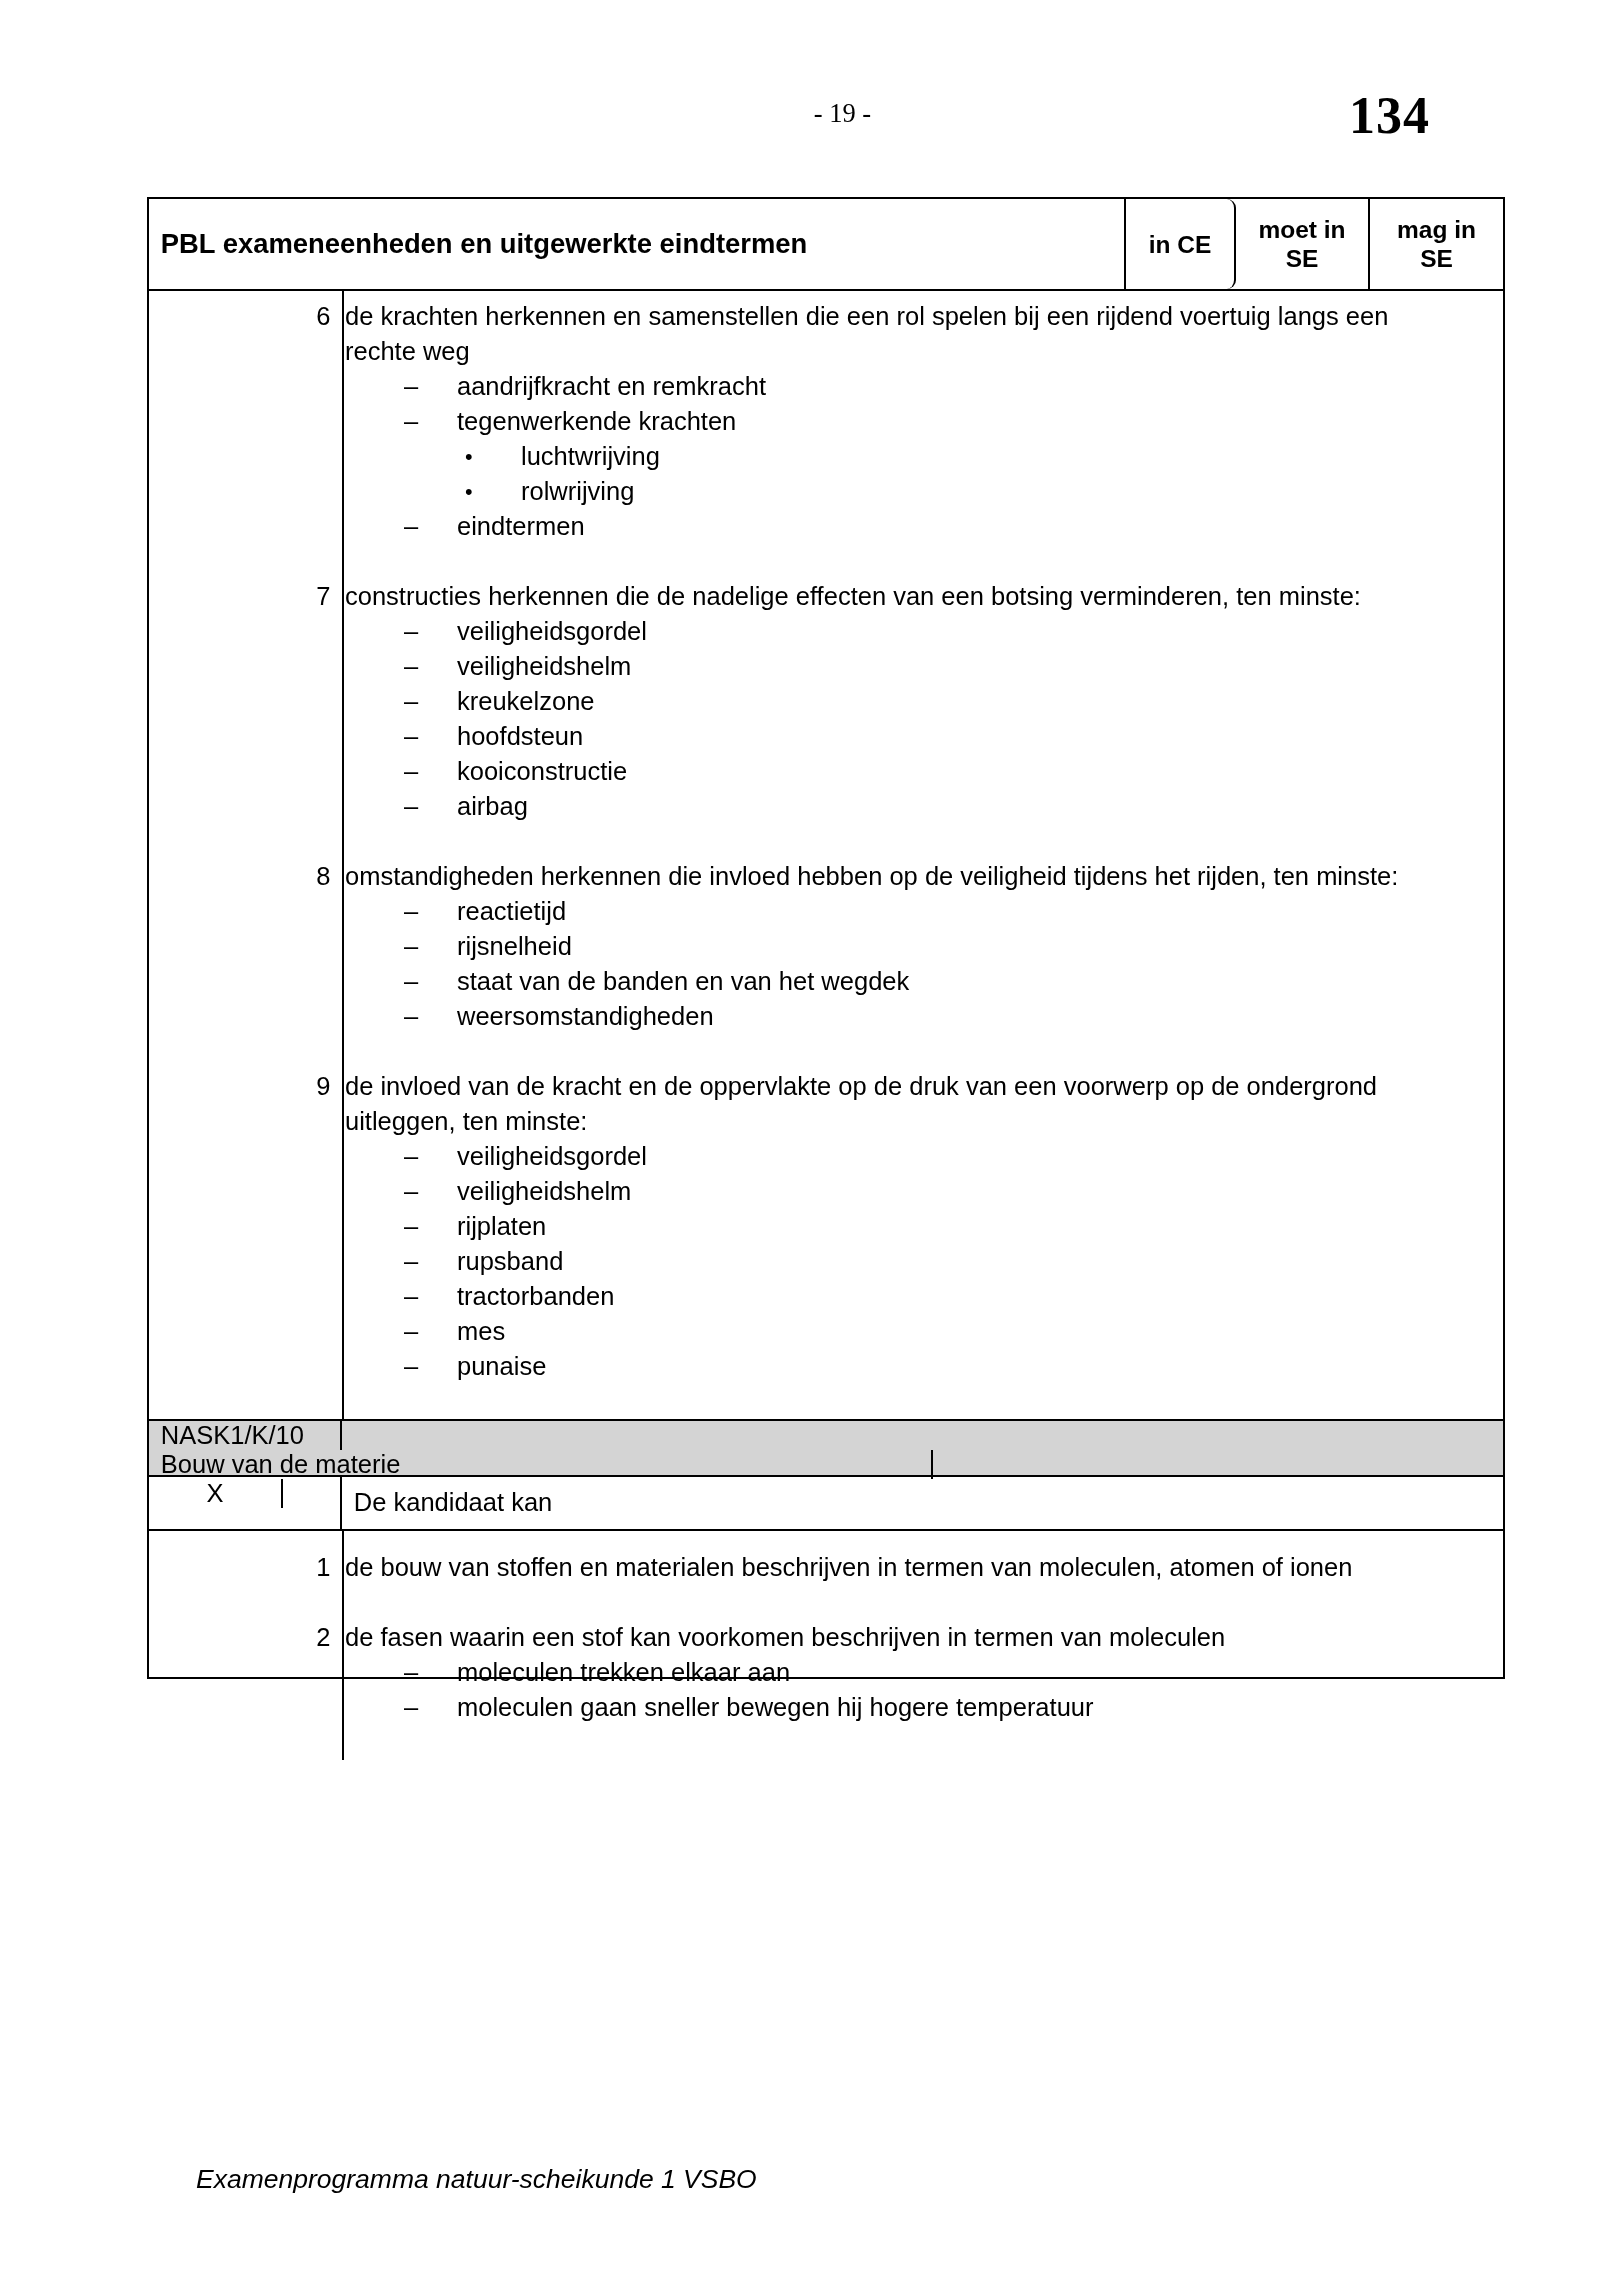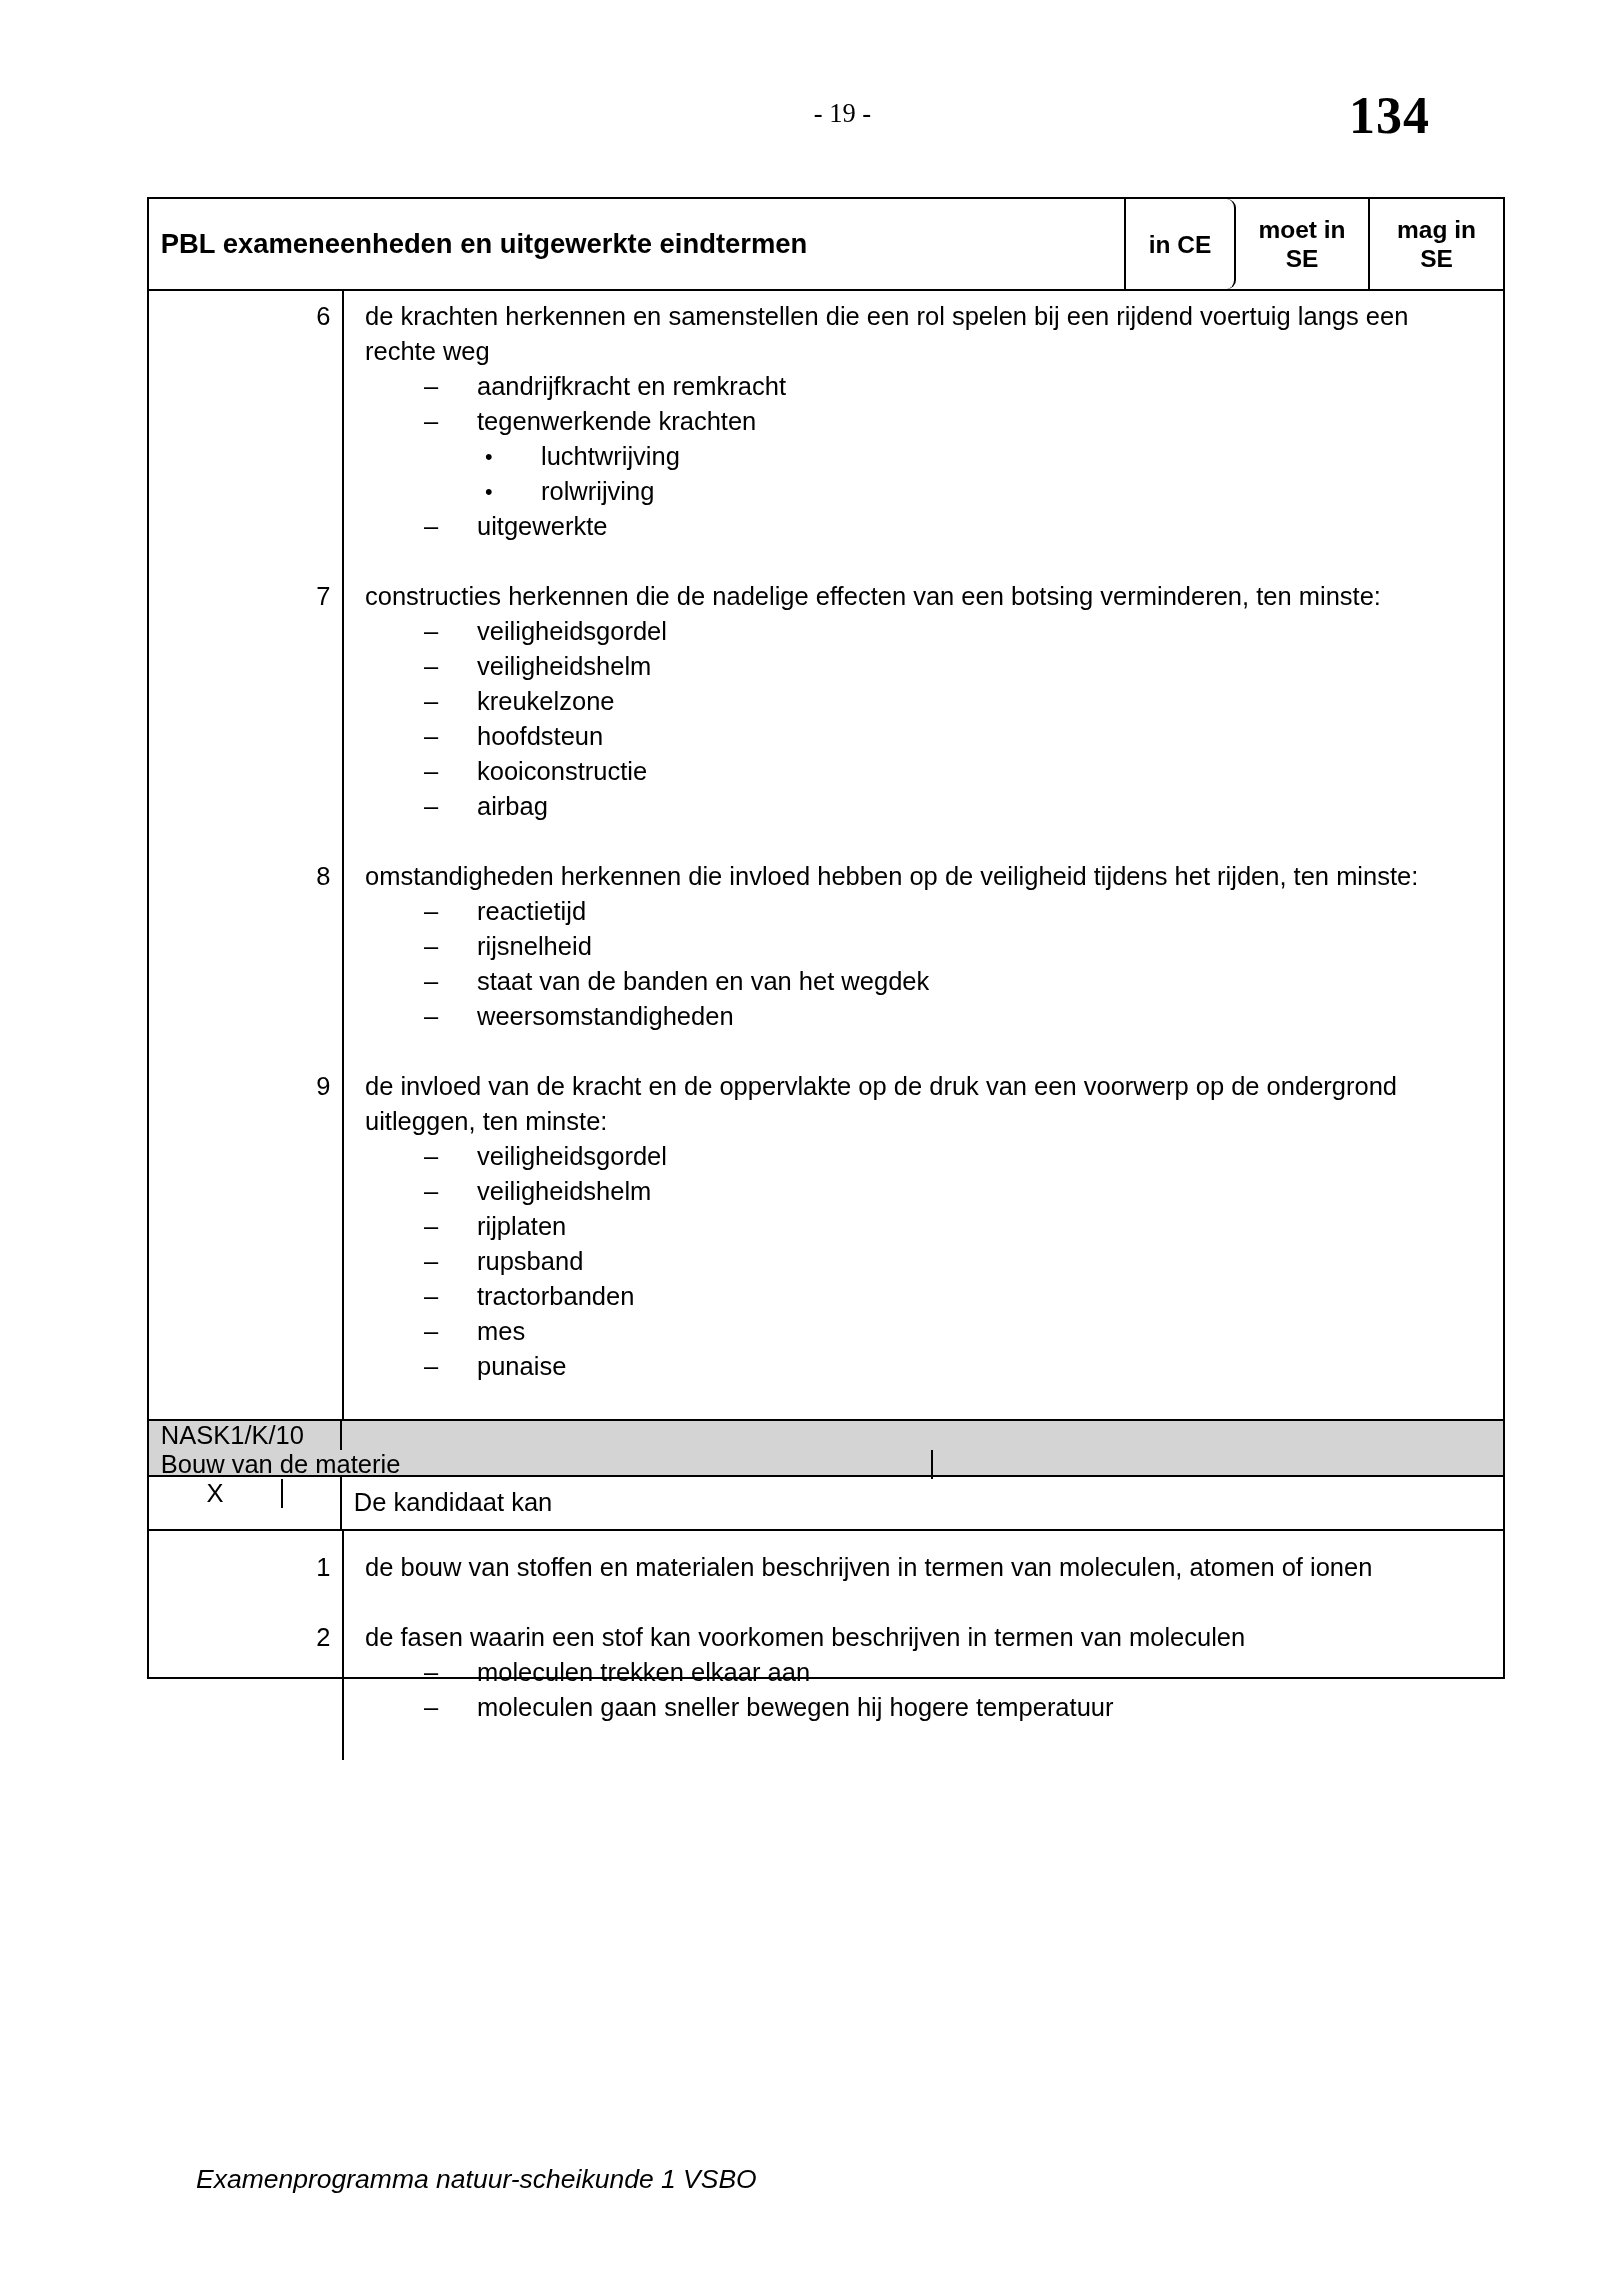--- a/index.html
+++ b/index.html
@@ -62,21 +62,21 @@
     width:2px; background:#000;
   }
   .sect1 { height:1221px; border-bottom:2.9px solid #000; padding-top:7.8px; }
   .sect2 { flex:1; padding-top:19.6px; }
 
   .item-row { display:flex; margin-bottom:35px; }
   .item-num {
     width:195px; flex:none; text-align:right; padding-right:13.7px;
     box-sizing:border-box; font-size:25.5px; line-height:35px;
   }
-  .item-content { flex:1; padding-left:21px; box-sizing:border-box; }
+  .item-content { flex:1; padding-left:1px; box-sizing:border-box; }
   .item-text { font-size:25.5px; line-height:35px; max-width:1108px; }
   .sub { display:flex; font-size:25.5px; line-height:35px; }
   .sub1 { padding-left:59px; }
   .sub1 .marker { width:53px; flex:none; }
   .sub2 { padding-left:120px; }
   .sub2 .marker { width:56px; flex:none; font-size:21.6px; }
 
   
   .nask-row { height:56px; border-bottom:2.9px solid #000; align-items:stretch;flex-direction:column; }
   .nask-row .cell {
@@ -129,21 +129,21 @@
           <div class="sub sub2">
             <span class="marker">•</span>
             <span class="sub-text">luchtwrijving</span>
           </div>
           <div class="sub sub2">
             <span class="marker">•</span>
             <span class="sub-text">rolwrijving</span>
           </div>
           <div class="sub sub1">
             <span class="marker">–</span>
-            <span class="sub-text">uitgewerkte</span>
+            <span class="sub-text">eindtermen</span>
           </div>
         </div>
       </div>
       <div class="item-row">
         <div class="item-num">7</div>
         <div class="item-content">
           <div class="item-text">constructies herkennen die de nadelige effecten van een botsing verminderen, ten minste:</div>
           <div class="sub sub1">
             <span class="marker">–</span>
             <span class="sub-text">veiligheidsgordel</span>

